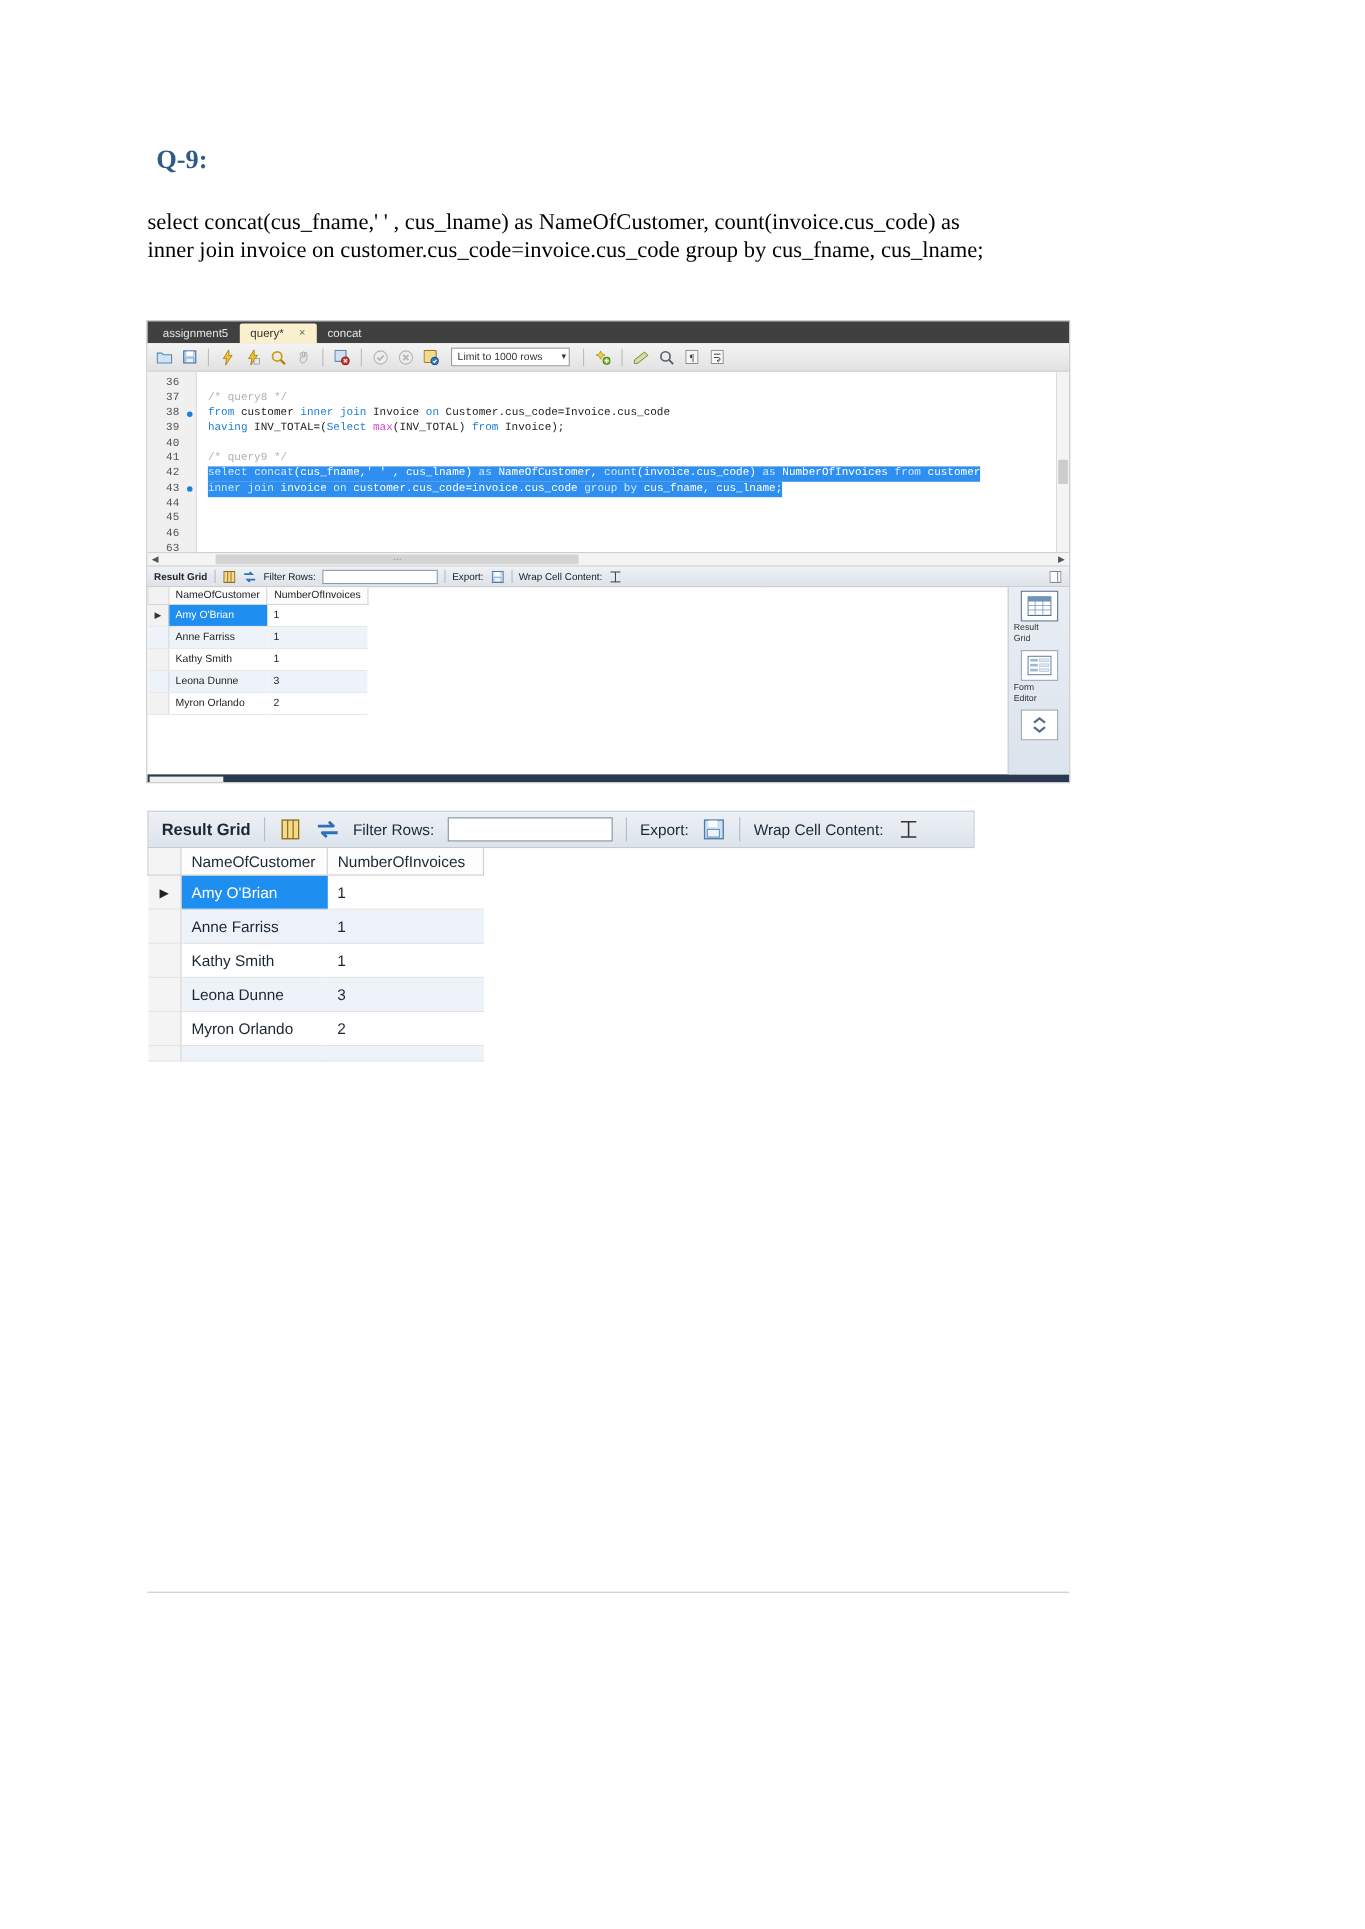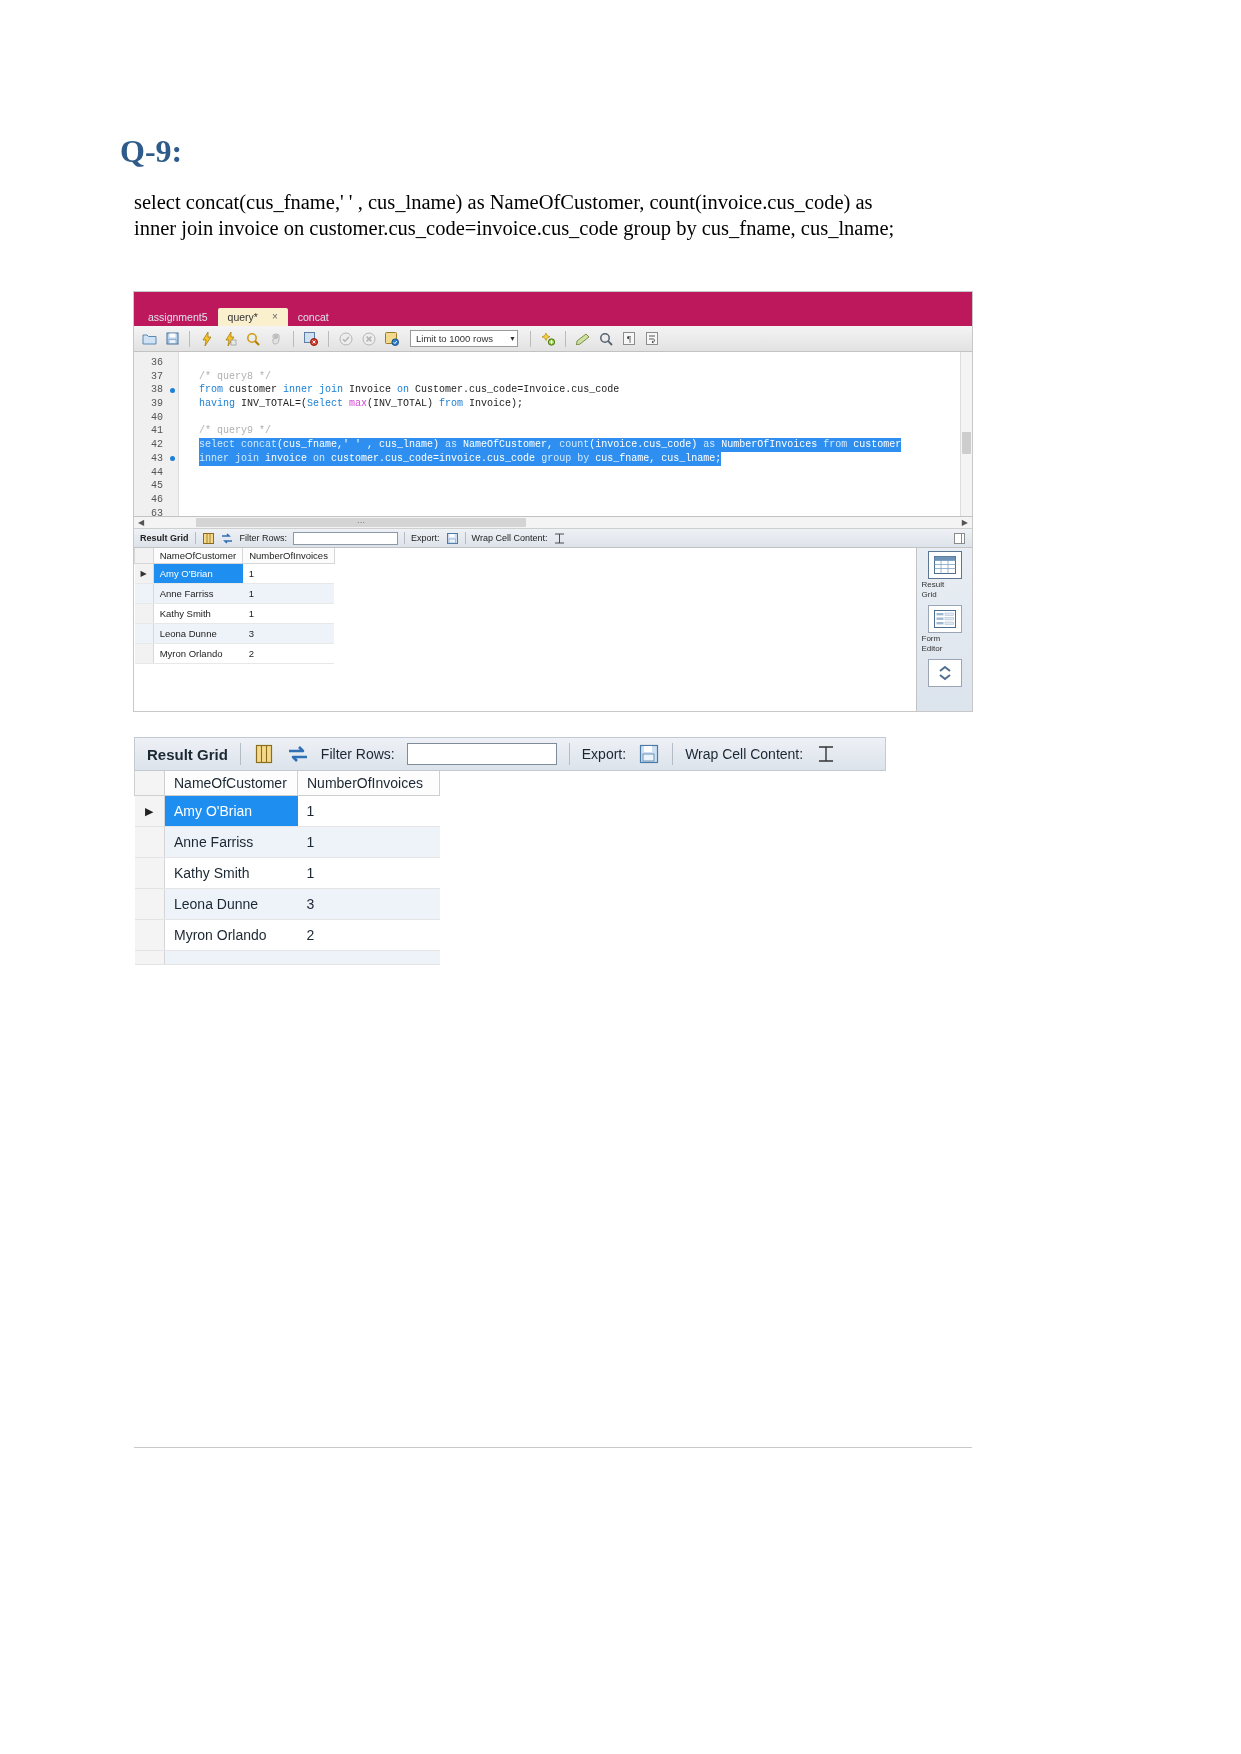--- a/index.html
+++ b/index.html
@@ -9,43 +9,43 @@
     background:#ffffff;
     font-family:"Liberation Serif", serif;
     position:relative;
     overflow:hidden;
   }
 
   .page { position:absolute; left:0; top:0; width:1241px; height:1754px; }
 
   
   .q-heading {
-    position:absolute; left:120px; top:133px;
+    position:absolute; left:142px; top:133px;
     font-family:"Liberation Serif", serif;
-    font-size:32px; font-weight:bold; color:#2e5b8a;
+    font-size:24px; font-weight:bold; color:#2e5b8a;
     letter-spacing:0px;
   }
   .sql-para {
     position:absolute; left:134px; top:189px; width:845px;
     font-family:"Liberation Serif", serif;
     font-size:20.5px; color:#000; line-height:26px;
   }
   .sql-para .l { display:block; }
 
   
   .wb {
     position:absolute; left:133px; top:291px;
     width:840px; height:421px;
     background:#f0f0f0;
     border:1px solid #c8c8c8;
     font-family:"Liberation Sans", sans-serif;
     overflow:hidden;
   }
   .wb-tabbar {
-    height:34px; background:#be185d; display:flex; align-items:flex-end;
+    height:20px; background:#404040; display:flex; align-items:flex-end;
     padding-left:4px;
   }
   .wb-tab {
     height:18px; line-height:18px; padding:0 10px;
     font-size:10.5px; color:#dfe4ea; white-space:nowrap;
   }
   .wb-tab.active {
     background:#fbf0cd; color:#333; border-radius:2px 2px 0 0;
     display:flex; align-items:center; gap:14px;
   }
@@ -80,21 +80,21 @@
     width:45px; background:#f0f0f0; border-right:1px solid #dcdcdc;
     text-align:right; font-size:10px; color:#555; padding-top:4px;
   }
   .gutter .ln { height:13.7px; line-height:13.7px; padding-right:15px; position:relative; }
   .gutter .ln .dot {
     position:absolute; right:3px; top:4.5px; width:5px; height:5px;
     border-radius:50%; background:#1e7fd6;
   }
   .code {
     flex:1; padding-top:4px; font-size:10px; color:#222;
-    overflow:hidden; position:relative; padding-left:20px;
+    overflow:hidden; position:relative; padding-left:10px;
   }
   .code .cl { height:13.7px; line-height:13.7px; white-space:pre; }
   .code .cl.sel { background:#2e8ff0; color:#fff; display:inline-block; }
   .kw { color:#1a7fd4; }
   .cm { color:#b0b0b0; }
   .fn { color:#d44ad4; }
   .sel .kw, .sel .fn, .sel .cm { color:#cfe9ff; }
   .ed-scroll-v {
     position:absolute; right:0; top:0; width:12px; height:100%;
     background:#f4f4f4; border-left:1px solid #dcdcdc;

